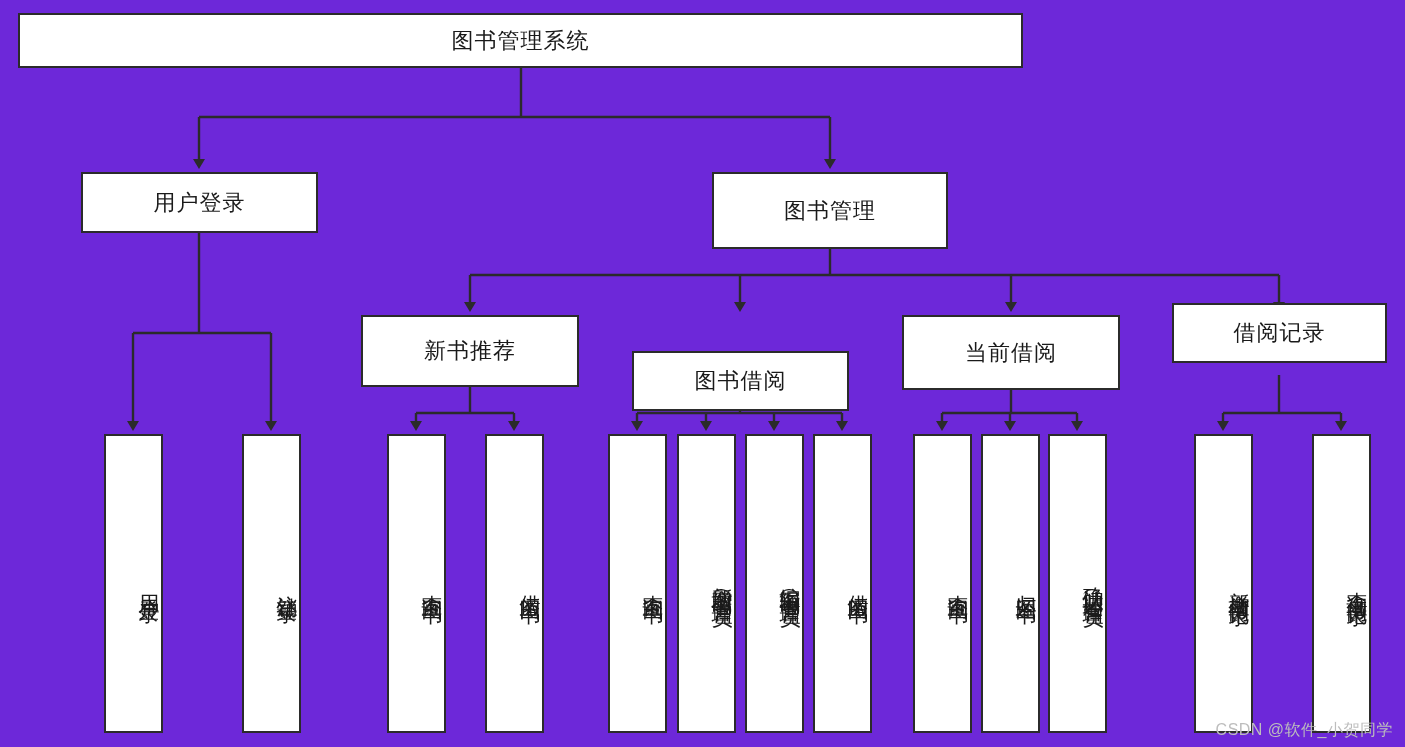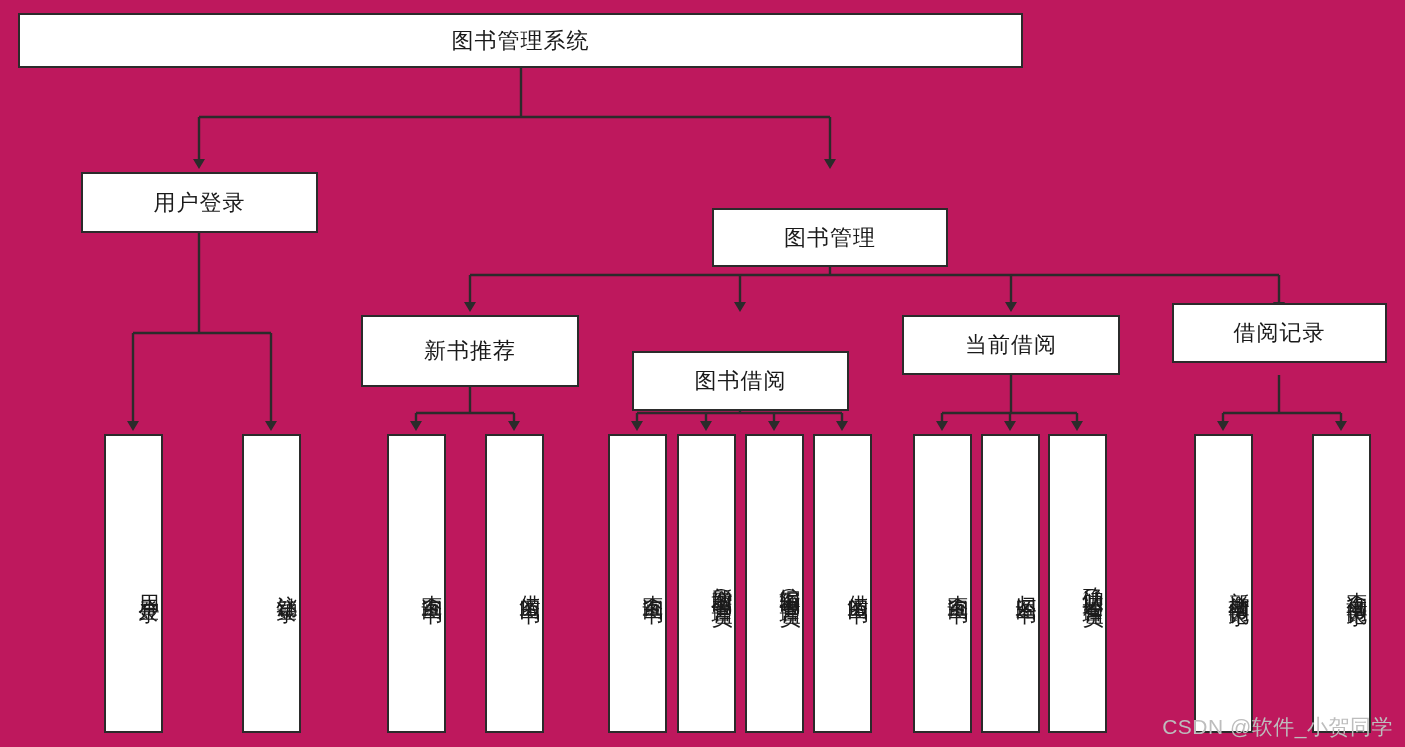--- a/index.html
+++ b/index.html
@@ -7,21 +7,21 @@
     padding: 0;
     background: #ffffff;
   }
   body {
     font-family: "Liberation Sans", "DejaVu Sans", sans-serif;
   }
   #canvas {
     position: relative;
     width: 1405px;
     height: 747px;
-    background: #be185d;
+    background: #6d28d9;
     overflow: hidden;
   }
   #edges {
     position: absolute;
     left: 0;
     top: 0;
     width: 1405px;
     height: 747px;
     pointer-events: none;
   }
@@ -51,21 +51,21 @@
     justify-content: center;
   }
   .node-label {
     display: block;
     white-space: pre-line;
   }
   #watermark {
     position: absolute;
     right: 12px;
     bottom: 6px;
-    font-size: 21px;
+    font-size: 16px;
     color: #bdbdbd;
     letter-spacing: 0.5px;
     white-space: nowrap;
     user-select: none;
   }
 </style>
 </head>
 <body>
 
 <div id="canvas">
@@ -113,30 +113,30 @@
       </g>
   </svg>
 
   <div id="nodes">
       <div class="node horiz" style="left: 18px; top: 13px; width: 1005px; height: 55px;">
         <span class="node-label">图书管理系统</span>
       </div>
       <div class="node horiz" style="left: 81px; top: 172px; width: 237px; height: 61px;">
         <span class="node-label">用户登录</span>
       </div>
-      <div class="node horiz" style="left: 712px; top: 172px; width: 236px; height: 59px; margin-top: 36px;">
+      <div class="node horiz" style="left: 712px; top: 172px; width: 236px; height: 77px;">
         <span class="node-label">图书管理</span>
       </div>
       <div class="node horiz" style="left: 361px; top: 315px; width: 218px; height: 72px;">
         <span class="node-label">新书推荐</span>
       </div>
       <div class="node horiz" style="left: 632px; top: 315px; width: 217px; height: 60px; margin-top: 36px;">
         <span class="node-label">图书借阅</span>
       </div>
-      <div class="node horiz" style="left: 902px; top: 315px; width: 218px; height: 60px;">
+      <div class="node horiz" style="left: 902px; top: 315px; width: 218px; height: 75px;">
         <span class="node-label">当前借阅</span>
       </div>
       <div class="node horiz" style="left: 1172px; top: 303px; width: 215px; height: 60px;">
         <span class="node-label">借阅记录</span>
       </div>
       <div class="node vert" style="left: 104px; top: 434px; width: 59px; height: 299px;">
         <span class="node-label">用户登录</span>
       </div>
       <div class="node vert" style="left: 242px; top: 434px; width: 59px; height: 299px;">
         <span class="node-label">注销登录</span>

